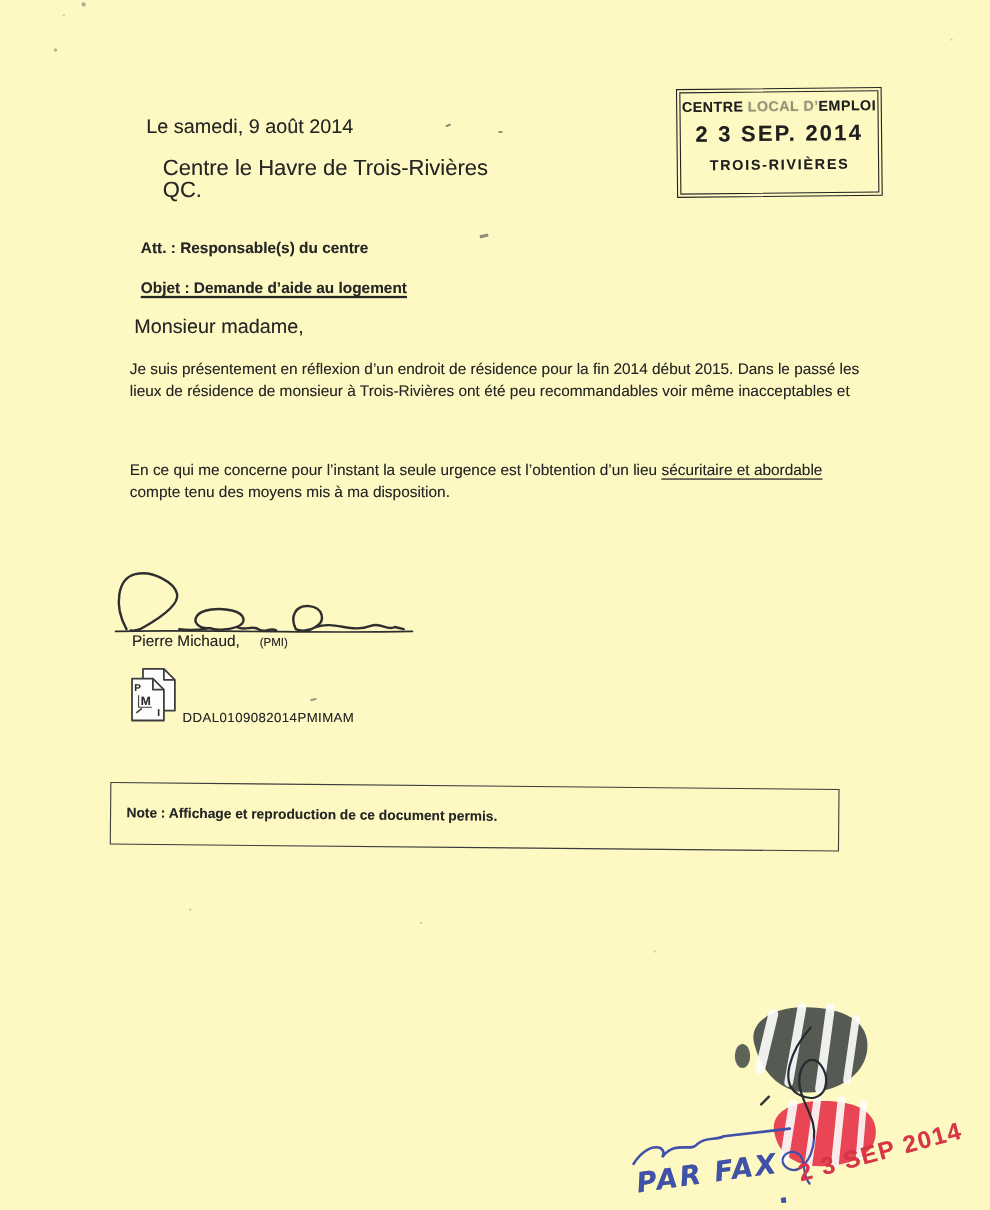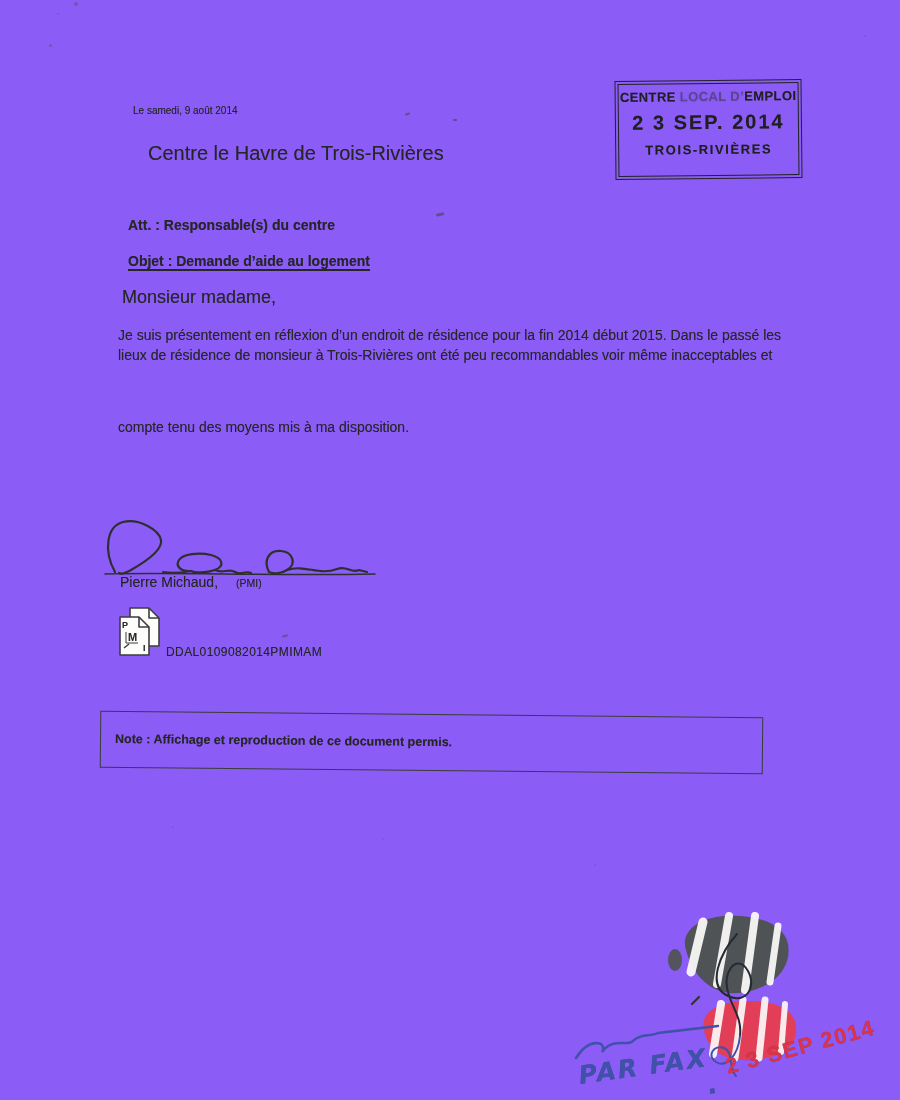--- a/index.html
+++ b/index.html
@@ -1,27 +1,27 @@
 <!DOCTYPE html>
 <html><head>
 <meta charset="utf-8">
 <style>
   html,body { margin:0; padding:0; background:#ffffff; }
   .page {
     position:relative; width:900px; height:1100px;
-    background:#8b5cf6; overflow:hidden;
+    background:#fef9c3; overflow:hidden;
     font-family:"Liberation Sans","DejaVu Sans",sans-serif;
     color:#262626;
   }
   .abs { position:absolute; white-space:nowrap; }
   .scan { text-shadow:0 0 .6px rgba(30,30,30,.38); }
   .bold { font-weight:bold; }
 
   
-  .l-date       { left:133px; top:105px; font-size:10px; }
+  .l-date       { left:133px; top:105px; font-size:18px; }
   .l-recipient  { left:148px; top:144px; font-size:20px; line-height:19.5px; }
   .l-att        { left:128px; top:217px; font-size:14px; }
   .l-subject    { left:128px; top:253px; font-size:14px; text-decoration:underline; text-underline-offset:3px; text-decoration-thickness:1.5px; }
   .l-salutation { left:122px; top:287px; font-size:18px; }
   .l-body1      { left:118px; top:325px; font-size:14px; line-height:20px; }
   .l-body2      { left:118px; top:417px; font-size:14px; line-height:20px; }
   .l-closing    { left:120px; top:470px; font-size:14px; }
   .u-seg { text-decoration:underline; text-underline-offset:2.5px; }
 
   .l-signer { left:120px; top:574px; font-size:14px; }
@@ -73,32 +73,34 @@
   <div class="abs received-stamp">
     <div class="rs-office"><span>CENTRE </span><span class="faded">LOCAL D’</span><span>EMPLOI</span></div>
     <div class="rs-date">2 3 SEP. 2014</div>
     <div class="rs-city">TROIS-RIVIÈRES</div>
   </div>
 
   <div class="abs l-date">Le samedi, 9 août 2014</div>
 
   <div class="abs l-recipient">
     <div>Centre le Havre de Trois-Rivières</div>
+    <div>QC.</div>
   </div>
 
   <div class="abs l-att bold">Att. : Responsable(s) du centre</div>
   <div class="abs l-subject bold">Objet : Demande d’aide au logement</div>
   <div class="abs l-salutation">Monsieur madame,</div>
 
   <div class="abs l-body1">
     <div>Je suis présentement en réflexion d’un endroit de résidence pour la fin 2014 début 2015. Dans le passé les</div>
     <div>lieux de résidence de monsieur à Trois-Rivières ont été peu recommandables voir même inacceptables et</div>
   </div>
 
   <div class="abs l-body2">
+    <div><span>En ce qui me concerne pour l’instant la seule urgence est l’obtention d’un lieu </span><span class="u-seg">sécuritaire et abordable</span></div>
     <div>compte tenu des moyens mis à ma disposition.</div>
   </div>
 
 
   <svg class="abs" style="left:93px;top:508px;" width="290" height="80" viewBox="0 0 290 80">
     <g fill="none" stroke="#2f2f2f" stroke-width="2.2" stroke-linecap="round" stroke-linejoin="round">
       <path d="M 22,64 C 10,42 14,18 30,14 C 46,10 66,22 68,32 C 70,42 52,54 38,62 C 33,65 28,66 26,65"></path>
       <path d="M 12,66 C 80,64 180,68 282,66" stroke-width="1.5"></path>
       <path d="M 70,64 C 82,66 92,64 98,63 C 88,64 82,58 86,52 C 90,46 106,44 118,47 C 130,50 132,58 122,62 C 114,65 102,65 98,63"></path>
       <path d="M 122,62 C 130,66 136,60 142,64 C 148,68 152,62 158,65"></path>

